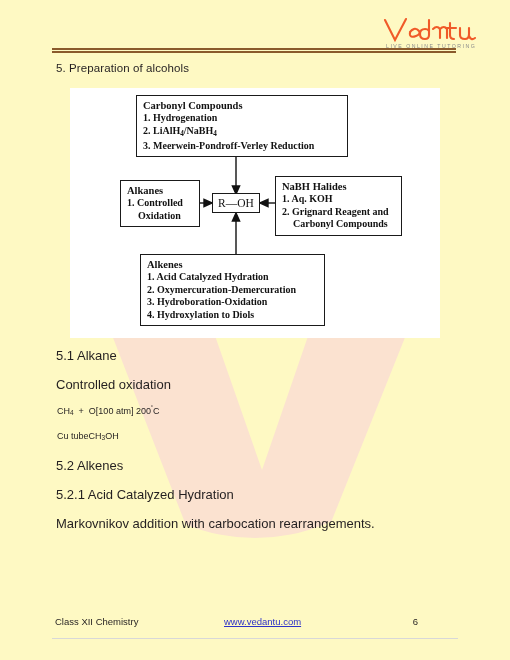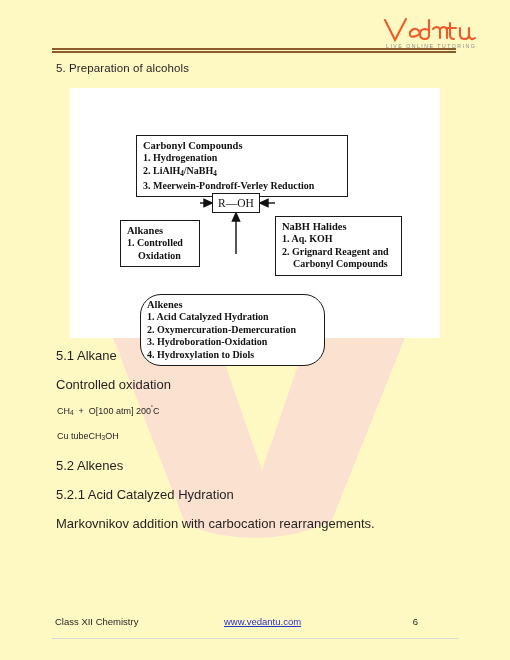--- a/index.html
+++ b/index.html
@@ -88,21 +88,20 @@
     z-index: 2;
   }
   .dbox {
     position: absolute;
     background: #ffffff;
     border: 1.3px solid #1a1a1a;
     box-sizing: border-box;
     font-family: "Liberation Serif", serif;
     color: #111111;
     padding: 3px 5px 4px 6px;
-    margin-top: 40px;
   }
   .dbox .btitle {
     font-weight: bold;
     font-size: 10.5px;
     line-height: 13px;
     white-space: nowrap;
   }
   .dbox .bitem {
     font-size: 10px;
     line-height: 12.6px;
@@ -133,21 +132,20 @@
   }
   #box-alkylhalides {
     left: 205px;
     top: 88px;
     width: 127px;
   }
   #box-alkenes {
     left: 70px;
     top: 166px;
     width: 185px;
-    border-radius: 21px;
   }
   #node-roh {
     position: absolute;
     left: 142px;
     top: 105px;
     width: 48px;
     height: 20px;
     border: 1.3px solid #1a1a1a;
     background: #ffffff;
     box-sizing: border-box;

